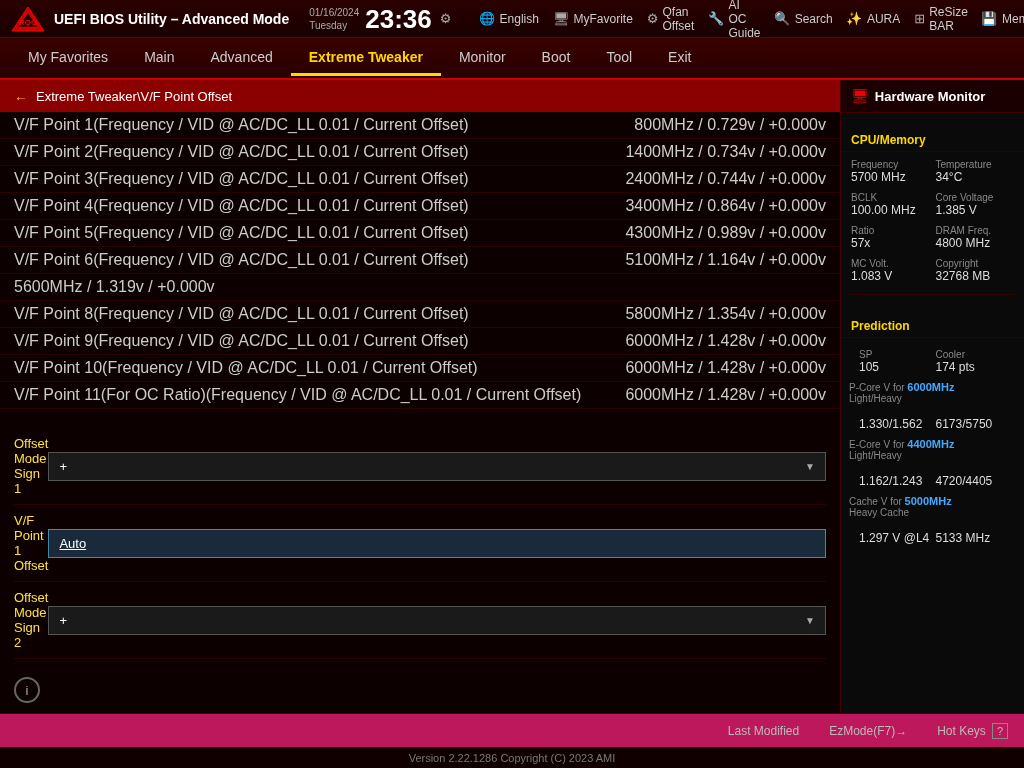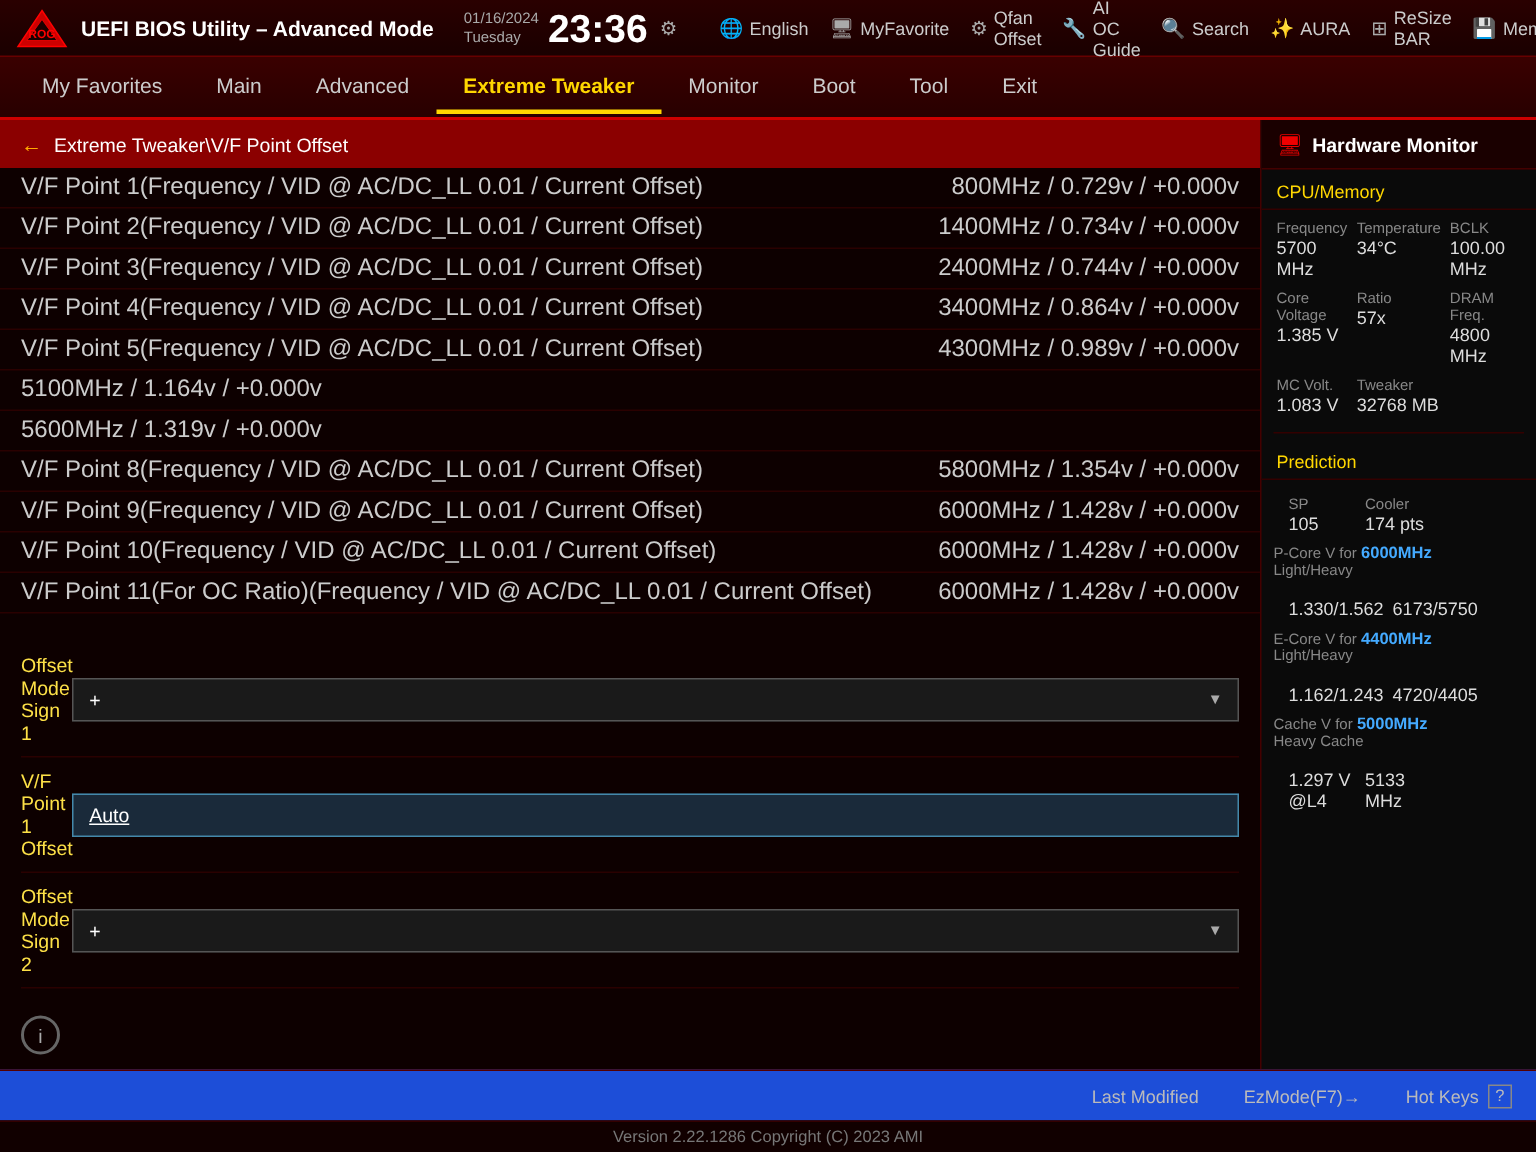--- a/index.html
+++ b/index.html
@@ -286,28 +286,28 @@
 
     .hw-monitor-title {
       font-size: 13px;
       font-weight: 600;
       color: #fff;
     }
 
     .section-title {
       color: #ffd700;
       font-size: 12px;
-      font-weight: 400;
-      padding: 8px 10px 4px;
+      font-weight: 700;
+      padding: 20px 10px 4px;
       border-bottom: 1px solid #300;
     }
 
     .hw-grid {
       display: grid;
-      grid-template-columns: 1fr 1fr 1fr;
+      grid-template-columns: 1fr 1fr;
       gap: 2px;
       padding: 4px 8px;
     }
 
     .hw-cell {
       padding: 3px 2px;
     }
 
     .hw-cell-label {
       font-size: 10px;
@@ -340,21 +340,21 @@
     }
 
     .pred-highlight {
       color: #4af;
       font-size: 11px;
       font-weight: 600;
     }
 
     
     .footer {
-      background: #1d4ed8;
+      background: #be185d;
       border-top: 1px solid #500;
       display: flex;
       align-items: center;
       justify-content: flex-end;
       padding: 6px 16px;
       gap: 30px;
       height: 34px;
     }
 
     .footer-item {
@@ -478,20 +478,21 @@
     </div>
           <div class="vf-row">
       <span class="vf-label">V/F Point 4(Frequency / VID @ AC/DC_LL 0.01 / Current Offset)</span>
       <span class="vf-value">3400MHz / 0.864v / +0.000v</span>
     </div>
           <div class="vf-row">
       <span class="vf-label">V/F Point 5(Frequency / VID @ AC/DC_LL 0.01 / Current Offset)</span>
       <span class="vf-value">4300MHz / 0.989v / +0.000v</span>
     </div>
           <div class="vf-row">
+      <span class="vf-label">V/F Point 6(Frequency / VID @ AC/DC_LL 0.01 / Current Offset)</span>
       <span class="vf-value">5100MHz / 1.164v / +0.000v</span>
     </div>
           <div class="vf-row">
       <span class="vf-value">5600MHz / 1.319v / +0.000v</span>
     </div>
           <div class="vf-row">
       <span class="vf-label">V/F Point 8(Frequency / VID @ AC/DC_LL 0.01 / Current Offset)</span>
       <span class="vf-value">5800MHz / 1.354v / +0.000v</span>
     </div>
           <div class="vf-row">
@@ -573,21 +574,21 @@
     </div>
           <div class="hw-cell">
       <div class="hw-cell-label">DRAM Freq.</div>
       <div class="hw-cell-value">4800 MHz</div>
     </div>
           <div class="hw-cell">
       <div class="hw-cell-label">MC Volt.</div>
       <div class="hw-cell-value">1.083 V</div>
     </div>
           <div class="hw-cell">
-      <div class="hw-cell-label">Tweaker</div>
+      <div class="hw-cell-label">Copyright</div>
       <div class="hw-cell-value">32768 MB</div>
     </div>
         </div>
 
       <hr class="hw-divider">
 
       <div class="section-title">Prediction</div>
 
       <div class="prediction-section">
         <div class="hw-grid">

